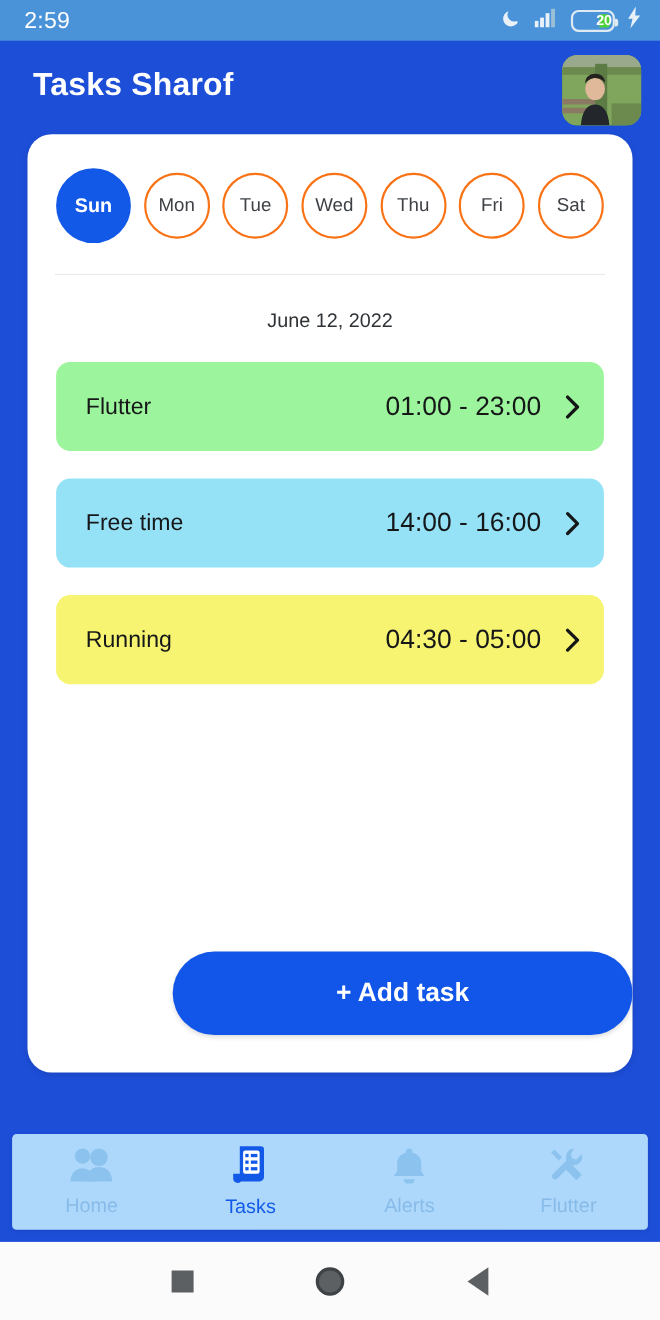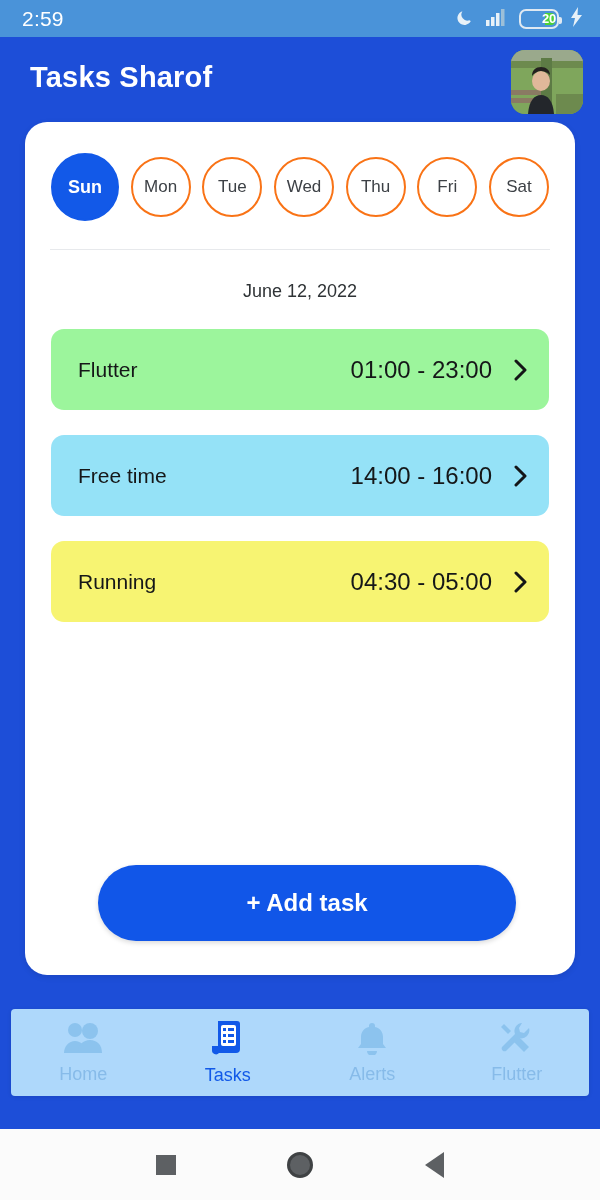--- a/index.html
+++ b/index.html
@@ -176,40 +176,40 @@
   .chev {
     width: 13px; height: 22px;
     flex: 0 0 auto;
   }
 
   .add-wrap {
     position: absolute;
     left: 14px; right: 0;
     bottom: 34px;
     display: flex;
-    justify-content: center;
+    justify-content: flex-end;
     border-radius: 27px;
   }
   .add-btn {
     width: 418px; height: 76px;
     background: #1156e8;
     border: none;
     border-radius: 38px;
     color: #ffffff;
     font-size: 24px;
     font-weight: bold;
     font-family: "Liberation Sans", sans-serif;
     box-shadow: 0 2px 5px rgba(0,0,0,.15);
   }
 
   
   .bottomnav {
     position: absolute;
     left: 11px; right: 11px;
-    top: 1009px;
+    top: 1031px;
     height: 87px;
     background: #aed8fb;
     border-radius: 4px;
     display: flex;
     align-items: center;
     box-shadow: 0 1px 4px rgba(0,0,0,.10);
   }
   .navitem {
     flex: 1 1 0;
     height: 100%;

